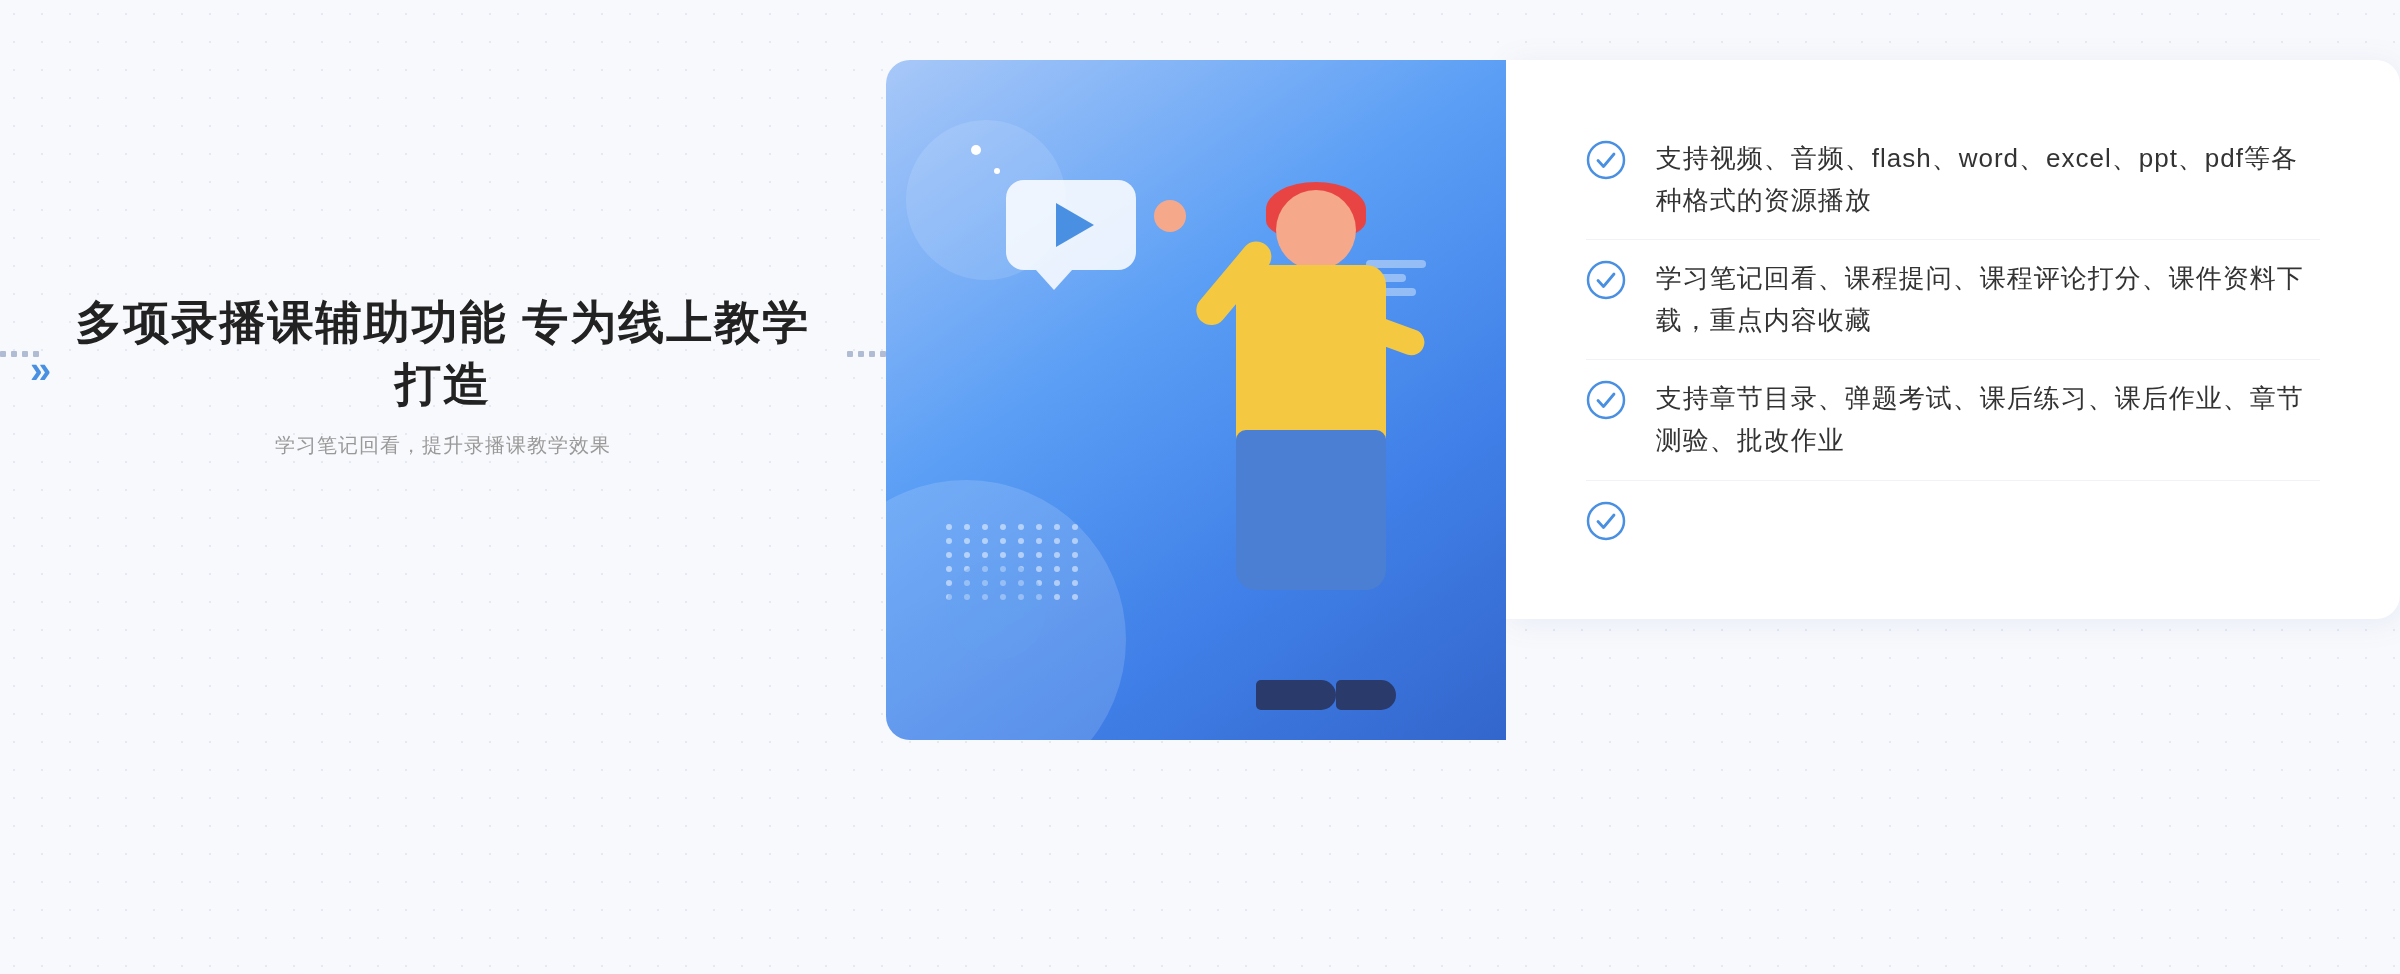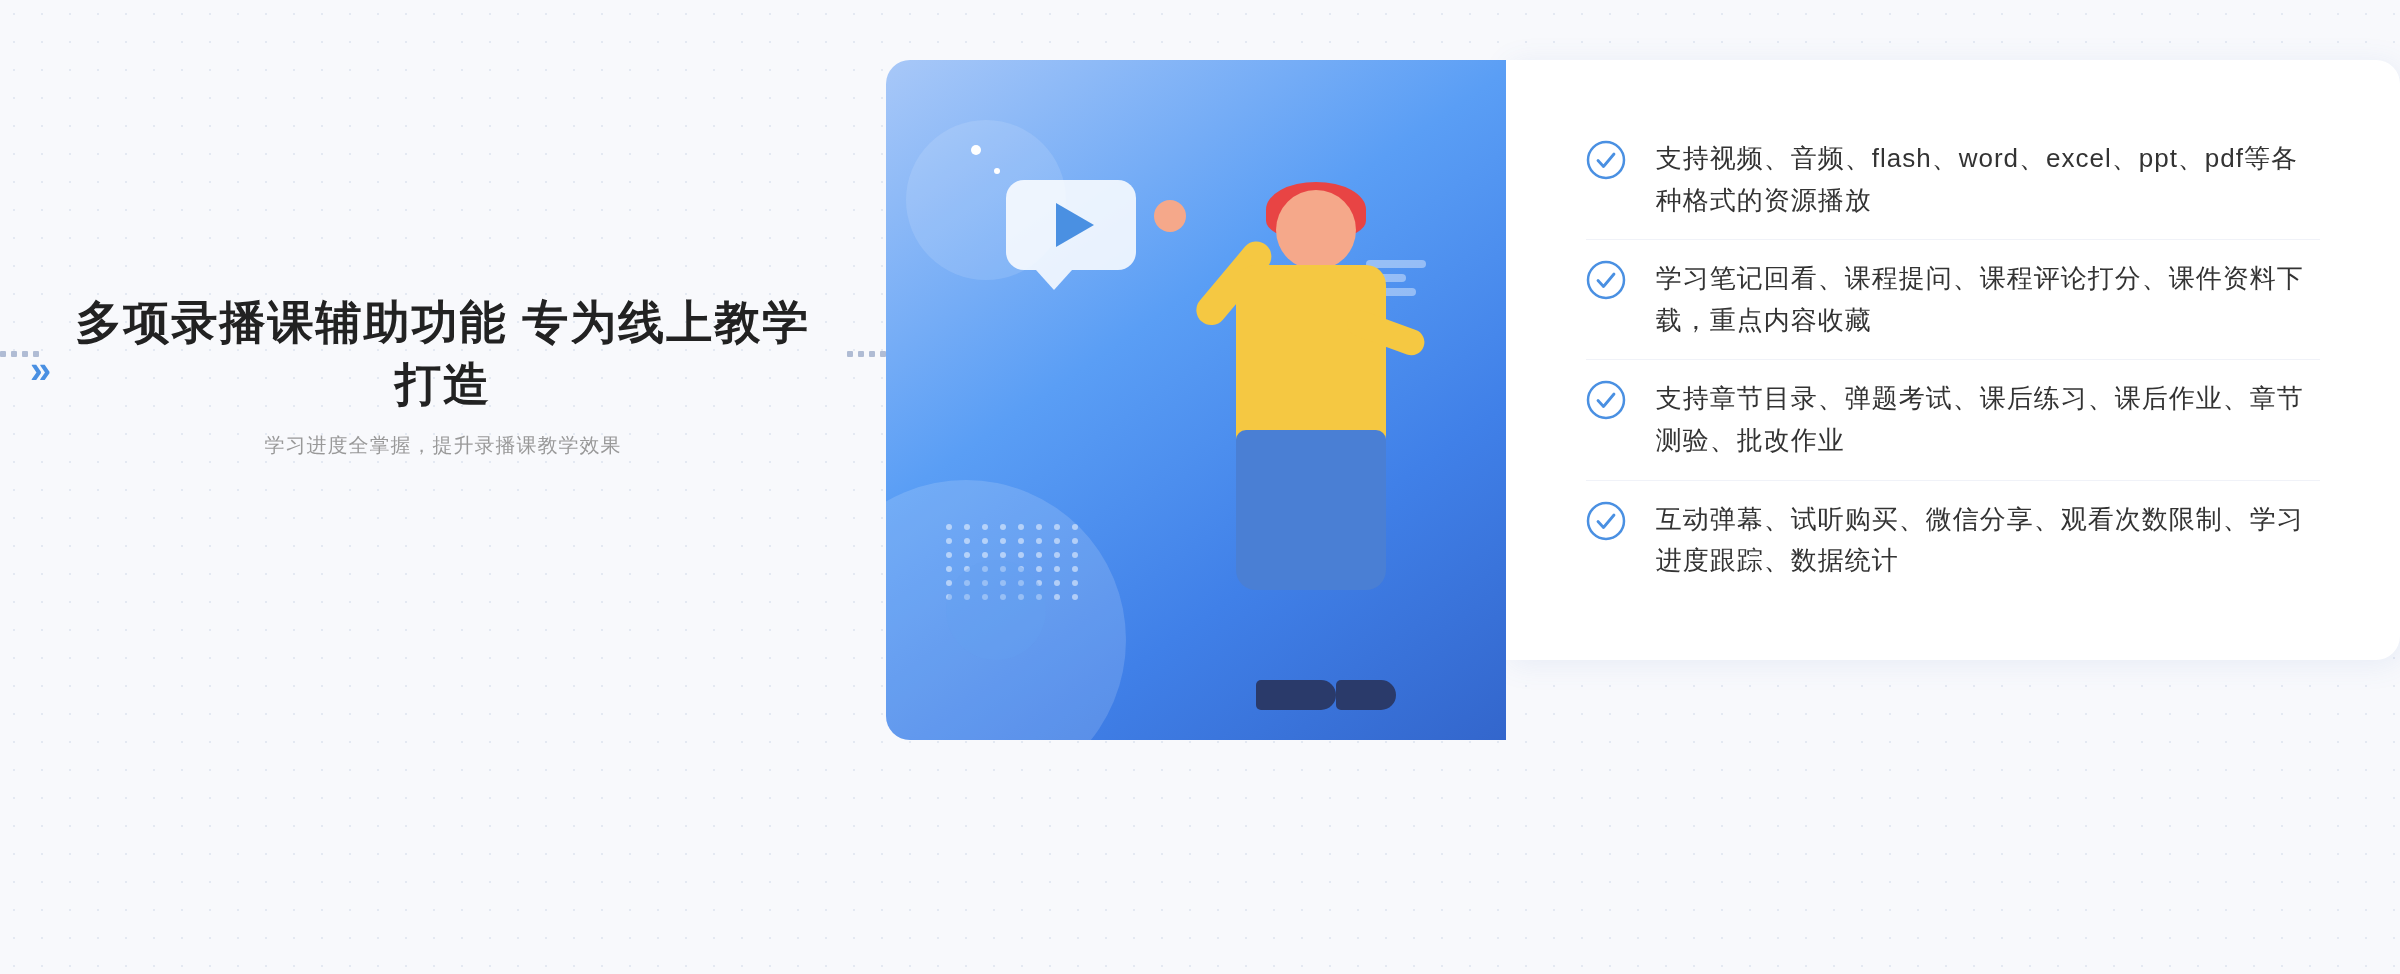--- a/index.html
+++ b/index.html
@@ -414,21 +414,21 @@
           <span></span>
       </div>
       <h1 class="main-title">多项录播课辅助功能 专为线上教学打造</h1>
       <div class="title-dots">
         <span></span>
           <span></span>
           <span></span>
           <span></span>
       </div>
     </div>
-    <p class="subtitle">学习进度全掌握，提升录播课教学效果</p>
+    <p class="subtitle">学习笔记回看，提升录播课教学效果</p>
   </div>
 
   <div class="left-chevrons">»</div>
 
   <div class="content-area">
 
     <div class="illustration-panel">
 
       <div class="illus-circle-large"></div>
       <div class="illus-circle-medium"></div>
@@ -549,20 +549,19 @@
         <span class="feature-text">支持章节目录、弹题考试、课后练习、课后作业、章节测验、批改作业</span>
       </div>
 
       <div class="feature-item">
         <div class="check-icon">
           <svg viewBox="0 0 40 40" fill="none" xmlns="http://www.w3.org/2000/svg">
             <circle cx="20" cy="20" r="18" stroke="#4a90e2" stroke-width="2.5"></circle>
             <path d="M12 20.5 L17.5 26.5 L28 14" stroke="#4a90e2" stroke-width="2.8" stroke-linecap="round" stroke-linejoin="round"></path>
           </svg>
         </div>
-        <span class="feature-text">互动弹幕、试听购买、微信分享、观看次数限制、学习进度跟踪、数据统计</span>
       </div>
 
     </div>
 
   </div>
 
 </div>
 
 </body></html>

